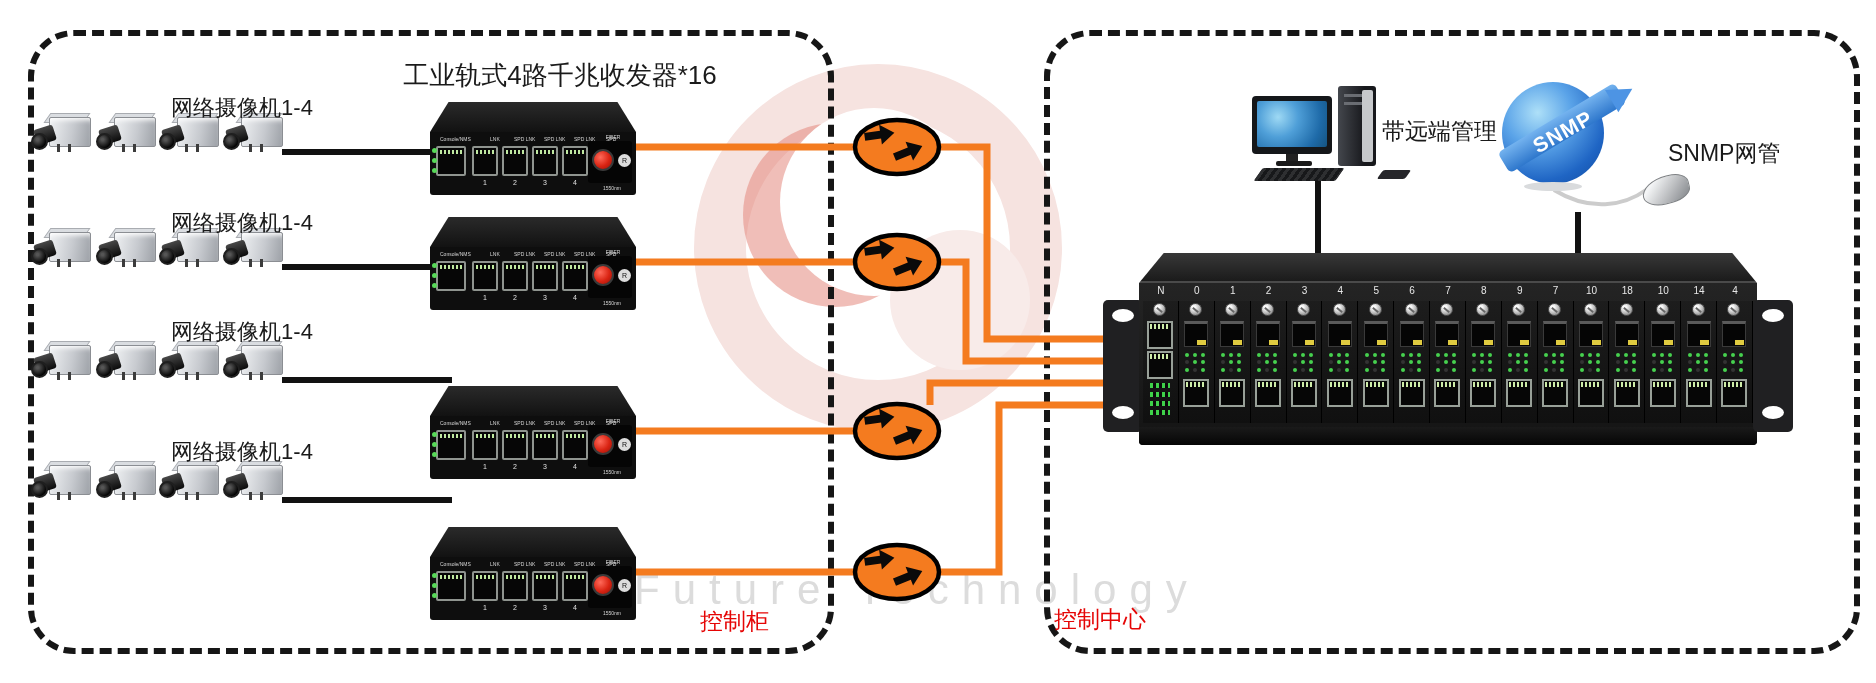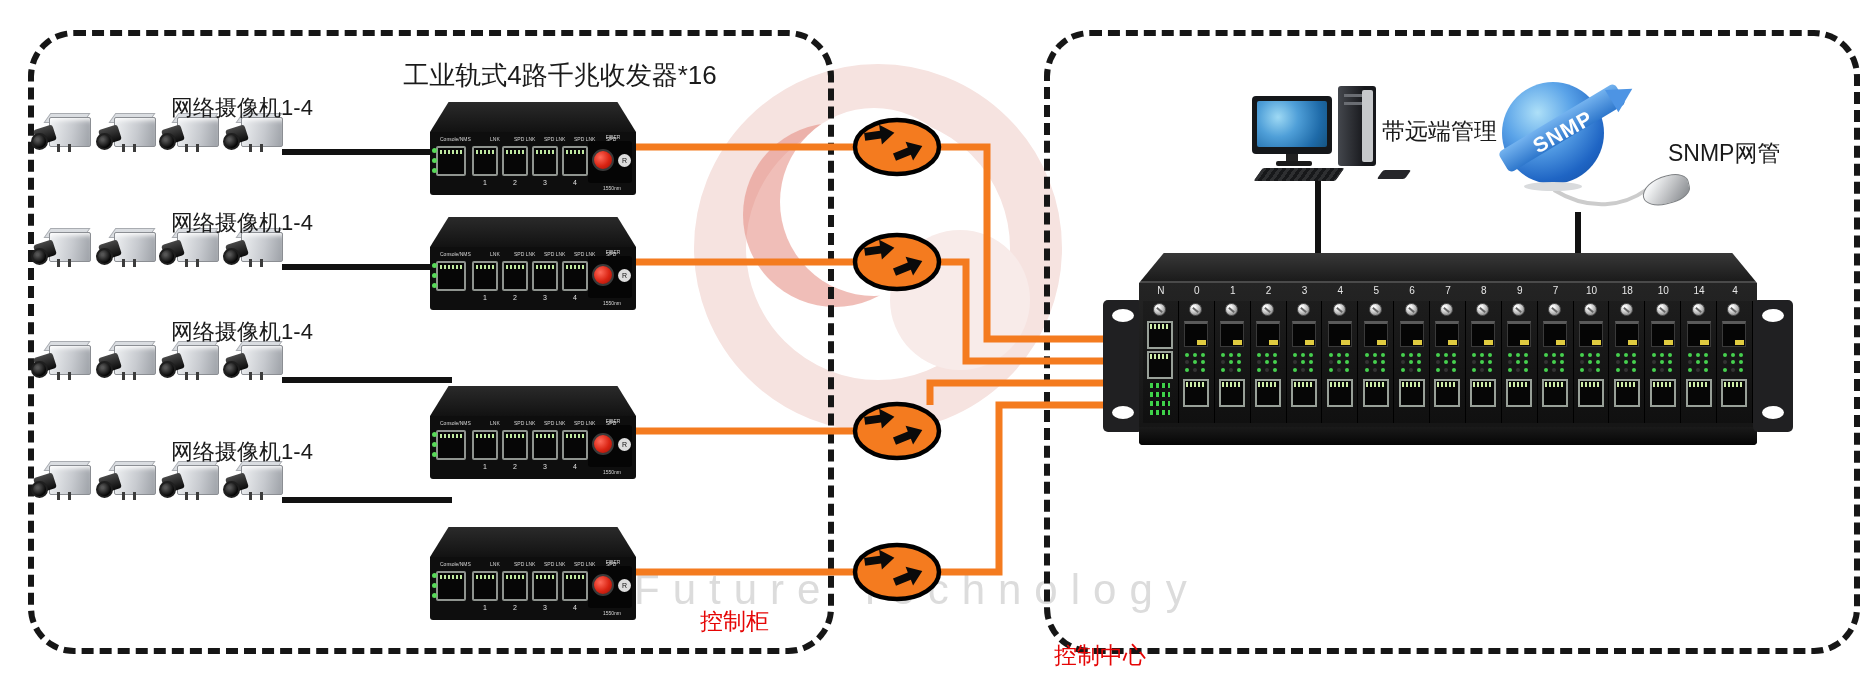--- a/index.html
+++ b/index.html
@@ -908,21 +908,21 @@
       </div>
     </div>
 
   <div class="abs labels" style="left:0;top:0;width:100%;height:100%;">
     <div class="t-title">工业轨式4路千兆收发器*16</div>
     <div class="t-dev" style="left:1382px;top:116px;">带远端管理</div>
     <div class="t-dev" style="left:1668px;top:138px;">SNMP网管</div>
     <div class="t-caption">
     </div>
     <div class="t-tag" style="left:700px;top:606px;">控制柜</div>
-    <div class="t-tag" style="left:1054px;top:640px;">控制中心</div>
+    <div class="t-tag" style="left:1054px;top:604px;">控制中心</div>
     <div id="row-labels">
         <div class="row-label" style="top: 93px;">网络摄像机1-4</div>
         <div class="row-label" style="top: 208px;">网络摄像机1-4</div>
         <div class="row-label" style="top: 317px;">网络摄像机1-4</div>
         <div class="row-label" style="top: 437px;">网络摄像机1-4</div>
       </div>
   </div>
 </div>
 
 </body></html>

